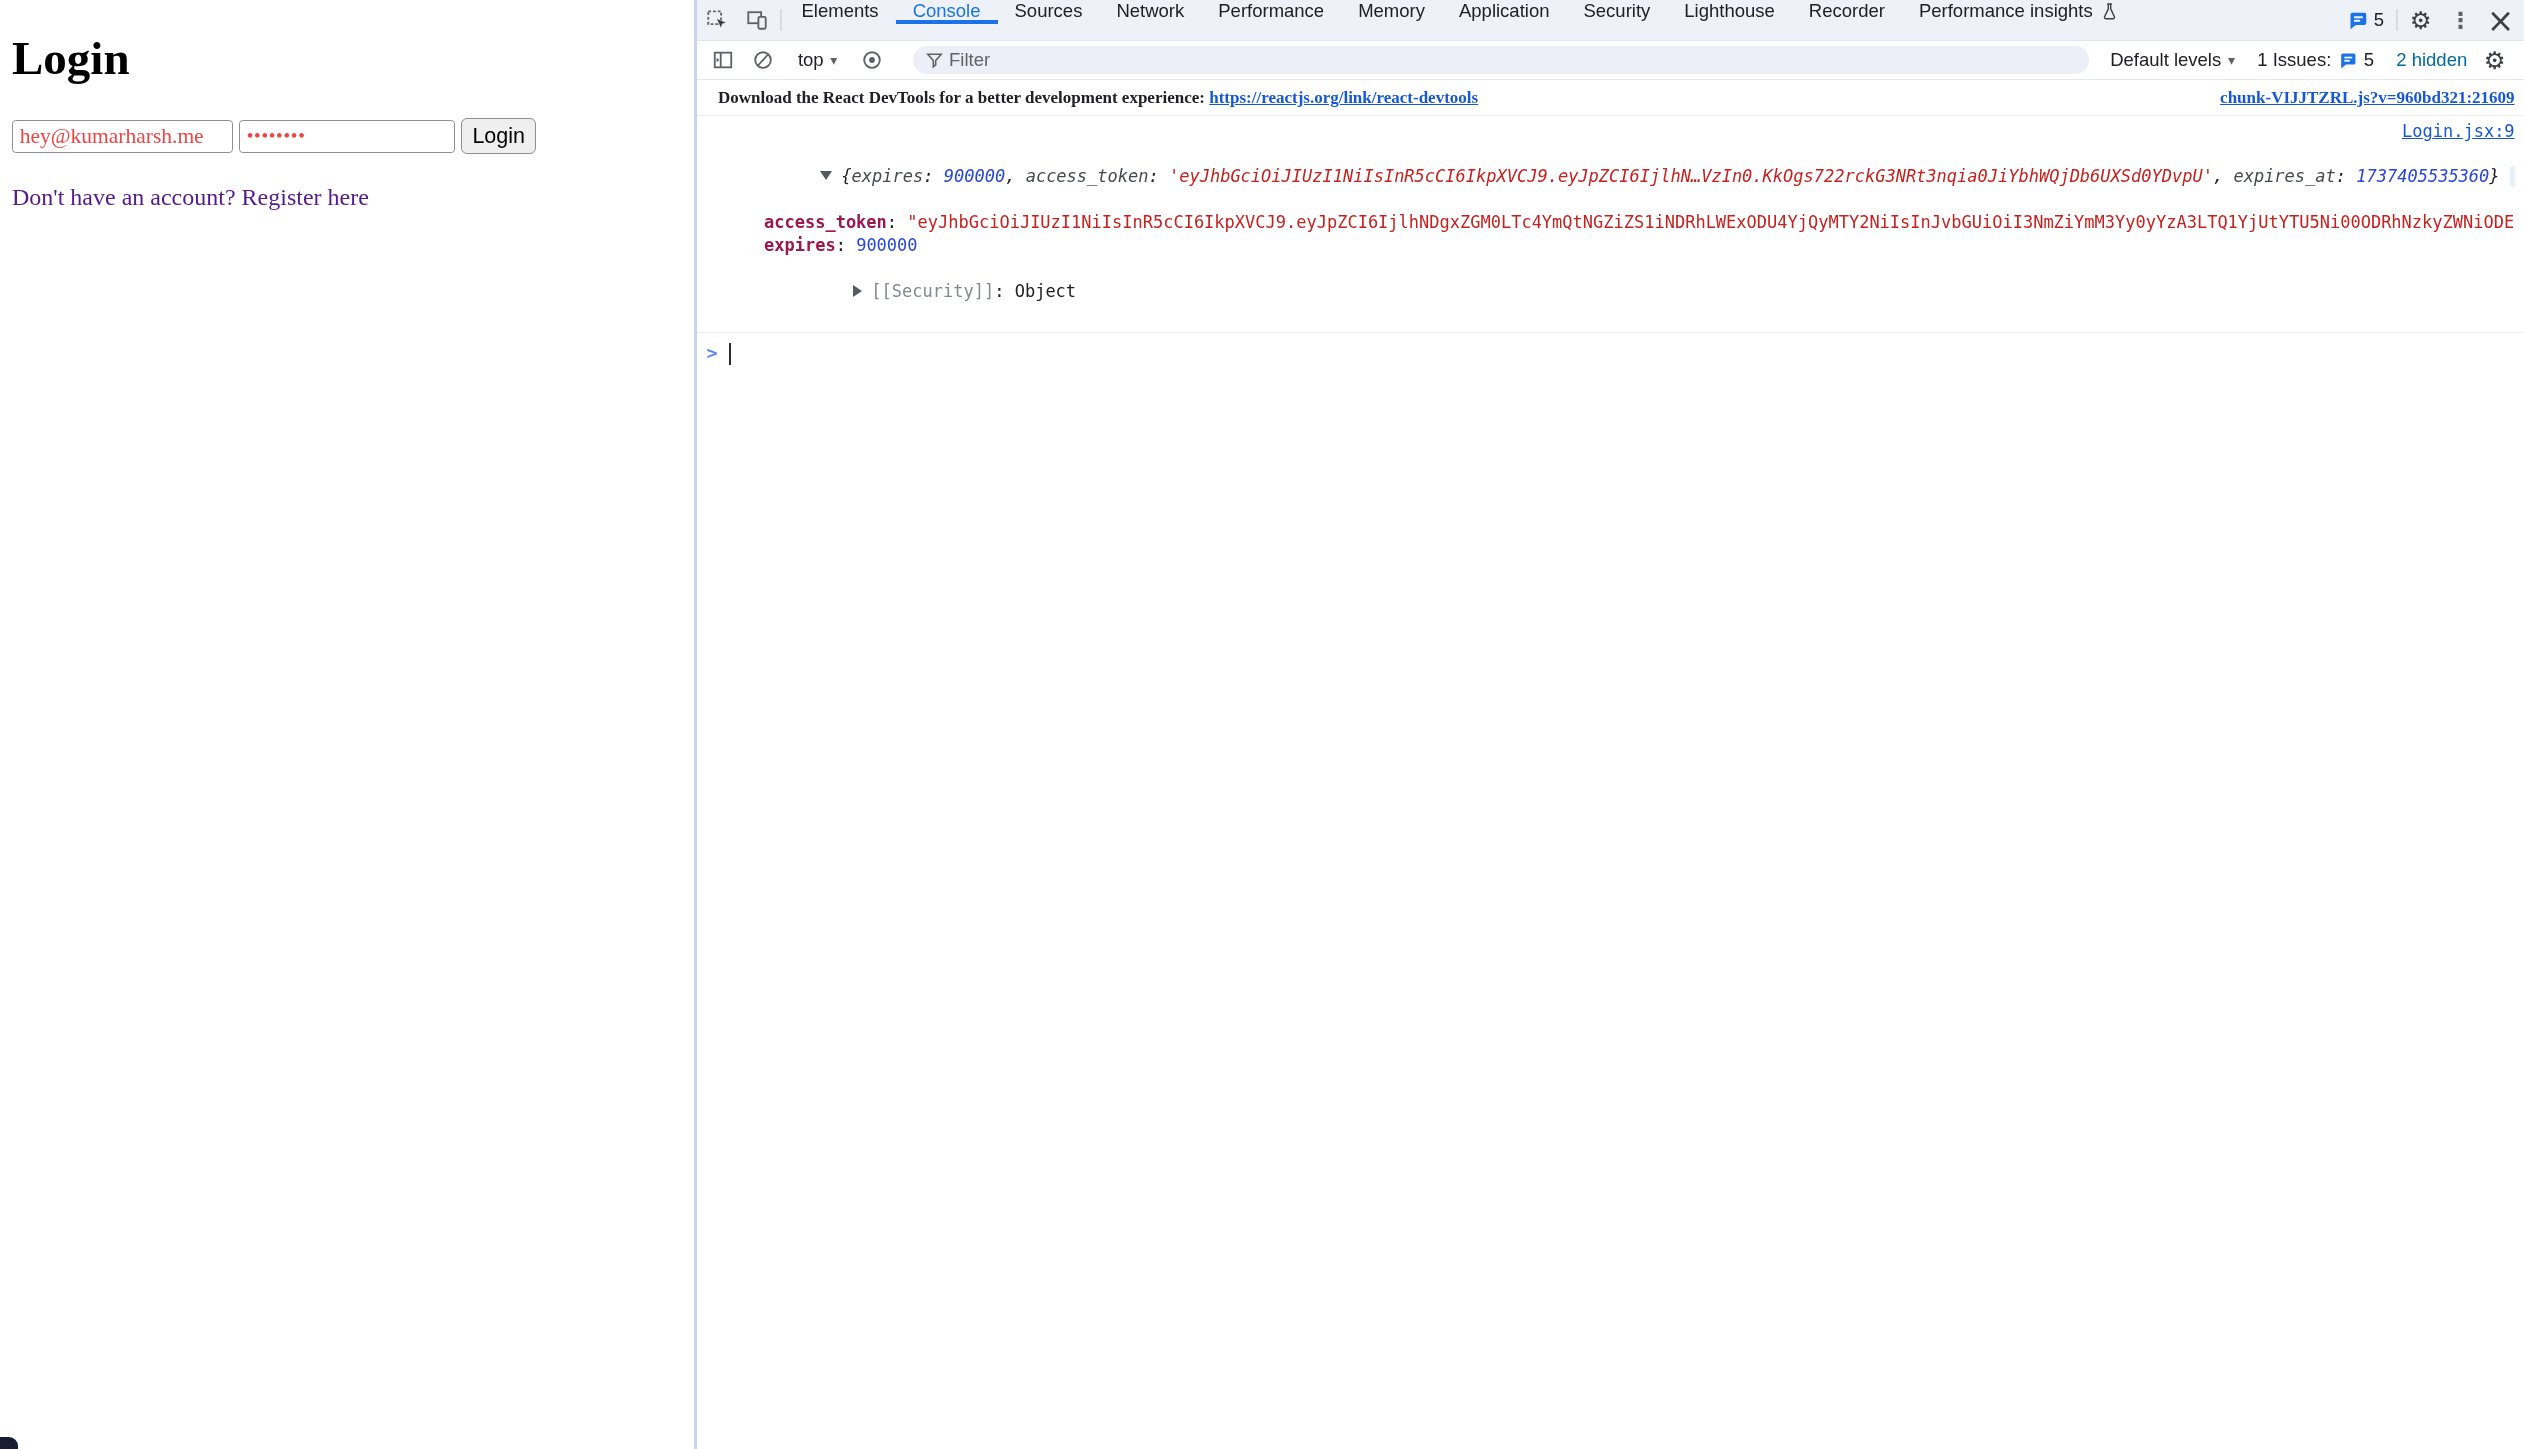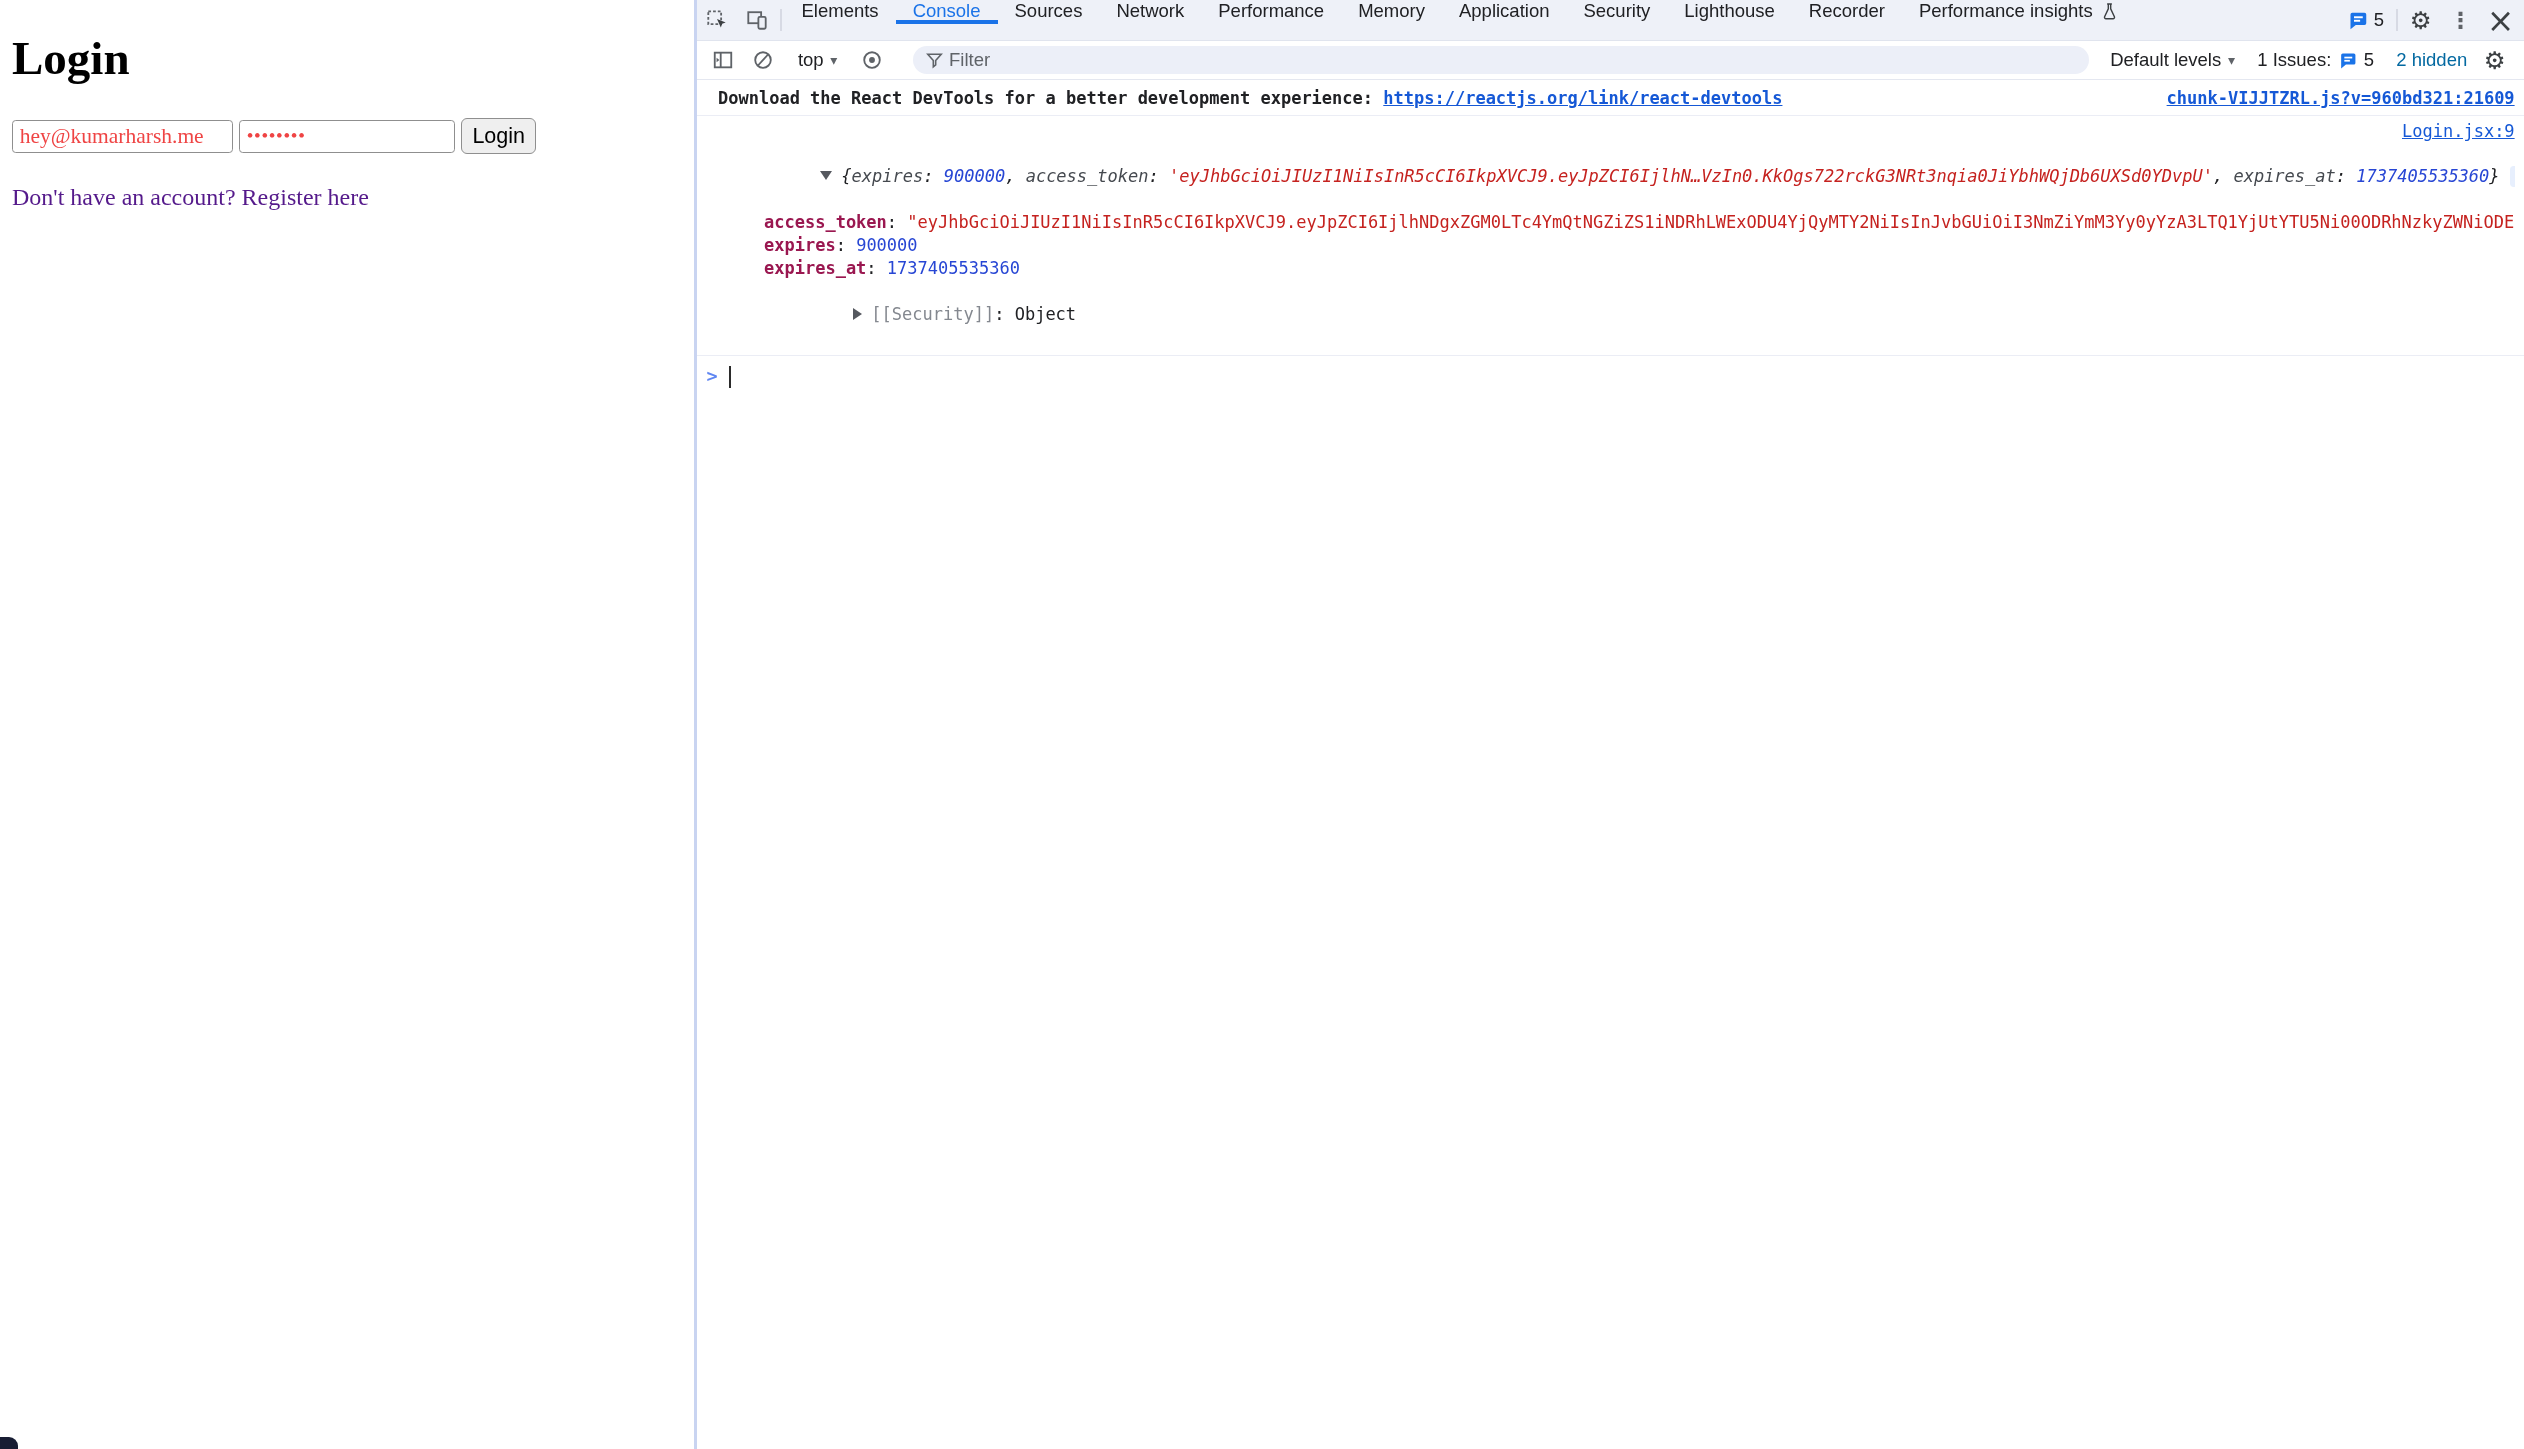--- a/index.html
+++ b/index.html
@@ -72,21 +72,21 @@
   }
   .muted { color: #0369a1; }
 
   
   .console {
     flex: 1; font-family: "DejaVu Sans Mono", "Liberation Mono", monospace;
     font-size: 17px; color: #202124; overflow: hidden; background: #fff;
   }
   .console a { color: #1558d6; text-decoration: underline; cursor: pointer; }
   .msg-row { border-bottom: 1.5px solid #ebedf5; padding: 6.7px 10.4px 6.7px 21px; line-height: 22px; overflow: hidden; }
-  .react-row { font-weight: bold; display: flex; }
+  .react-row { font-weight: bold; display: flex; font-family: Liberation Serif, serif; }
   .react-text { flex: 1; min-width: 0; white-space: nowrap; overflow: hidden; }
   .src-link { white-space: nowrap; margin-left: 15px; }
   .obj-row { padding: 3.7px 10.4px 6px 21px; }
   .src-float { float: right; line-height: 22px; }
   .obj-line { line-height: 23px; white-space: pre; overflow: hidden; }
   .preview-line { clear: right; }
   .prop-line { padding-left: 46px; }
   .proto-line { padding-left: 33px; }
 
   .caret-down { display: inline-block; width: 0; height: 0; border-left: 6.7px solid transparent; border-right: 6.7px solid transparent; border-top: 9px solid #55585f; margin: 0 9px 2.2px 0; vertical-align: middle; cursor: pointer; }
@@ -293,21 +293,20 @@
       <div class="msg-row obj-row">
         <div class="src-float">
           <a>Login.jsx:9</a>
         </div>
         <div class="obj-line preview-line">
           <span class="caret-down"></span><span><span class="tk-brace">{</span><span class="tk-key">expires</span><span class="tk-punct">: </span><span class="tk-num">900000</span><span class="tk-punct">, </span><span class="tk-key">access_token</span><span class="tk-punct">: </span><span class="tk-str">'eyJhbGciOiJIUzI1NiIsInR5cCI6IkpXVCJ9.eyJpZCI6IjlhN…VzIn0.KkOgs722rckG3NRt3nqia0JiYbhWQjDb6UXSd0YDvpU'</span><span class="tk-punct">, </span><span class="tk-key">expires_at</span><span class="tk-punct">: </span><span class="tk-num">1737405535360</span><span class="tk-brace">}</span></span><span class="info-badge">i</span>
         </div>
         <div>
             <div class="obj-line prop-line"><span class="prop-key">access_token</span><span class="prop-punct">: </span><span class="val-str">"eyJhbGciOiJIUzI1NiIsInR5cCI6IkpXVCJ9.eyJpZCI6IjlhNDgxZGM0LTc4YmQtNGZiZS1iNDRhLWExODU4YjQyMTY2NiIsInJvbGUiOiI3NmZiYmM3Yy0yYzA3LTQ1YjUtYTU5Ni00ODRhNzkyZWNiODEiLCJ</span></div>
             <div class="obj-line prop-line"><span class="prop-key">expires</span><span class="prop-punct">: </span><span class="val-num">900000</span></div>
-            <div class="obj-line prop-line"><span class="prop-key">expires_at</span><span class="prop-punct">: </span><span class="val-num">1737405535360</span></div>
           </div>
         <div class="obj-line proto-line">
           <span class="caret-right"></span><span class="proto-label">[[Security]]</span><span class="prop-punct">: </span><span class="proto-val">Object</span>
         </div>
       </div>
 
       <div class="prompt-row">
         <span class="prompt-chevron">&gt;</span><span class="text-cursor"></span>
       </div>
 

